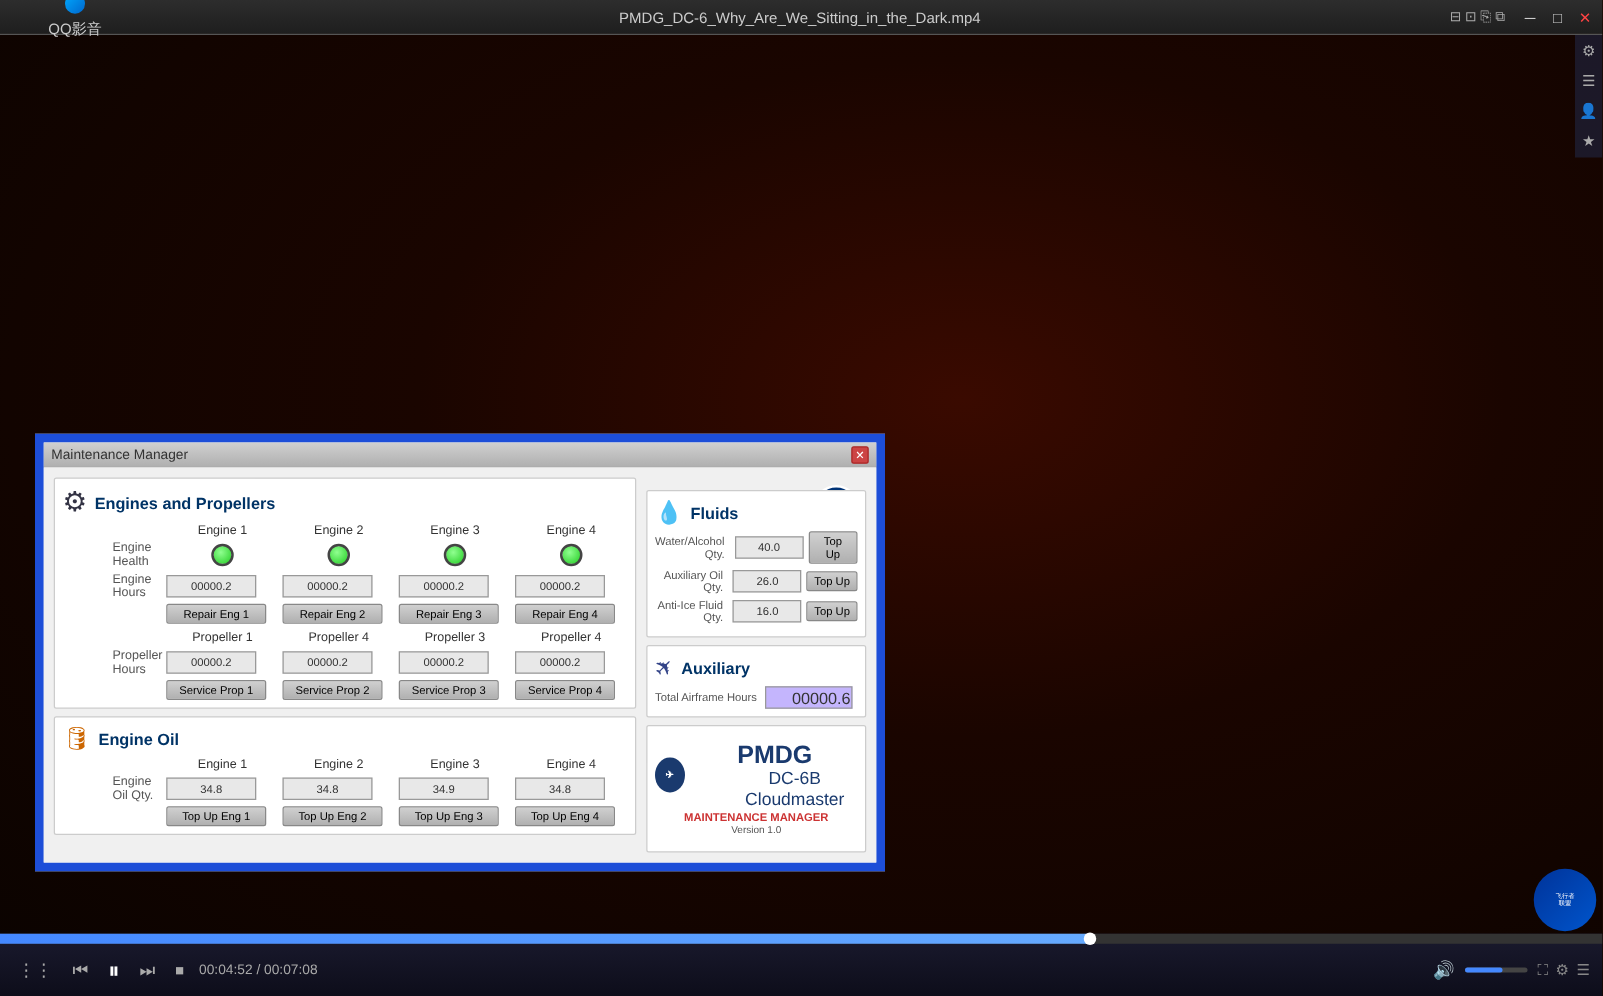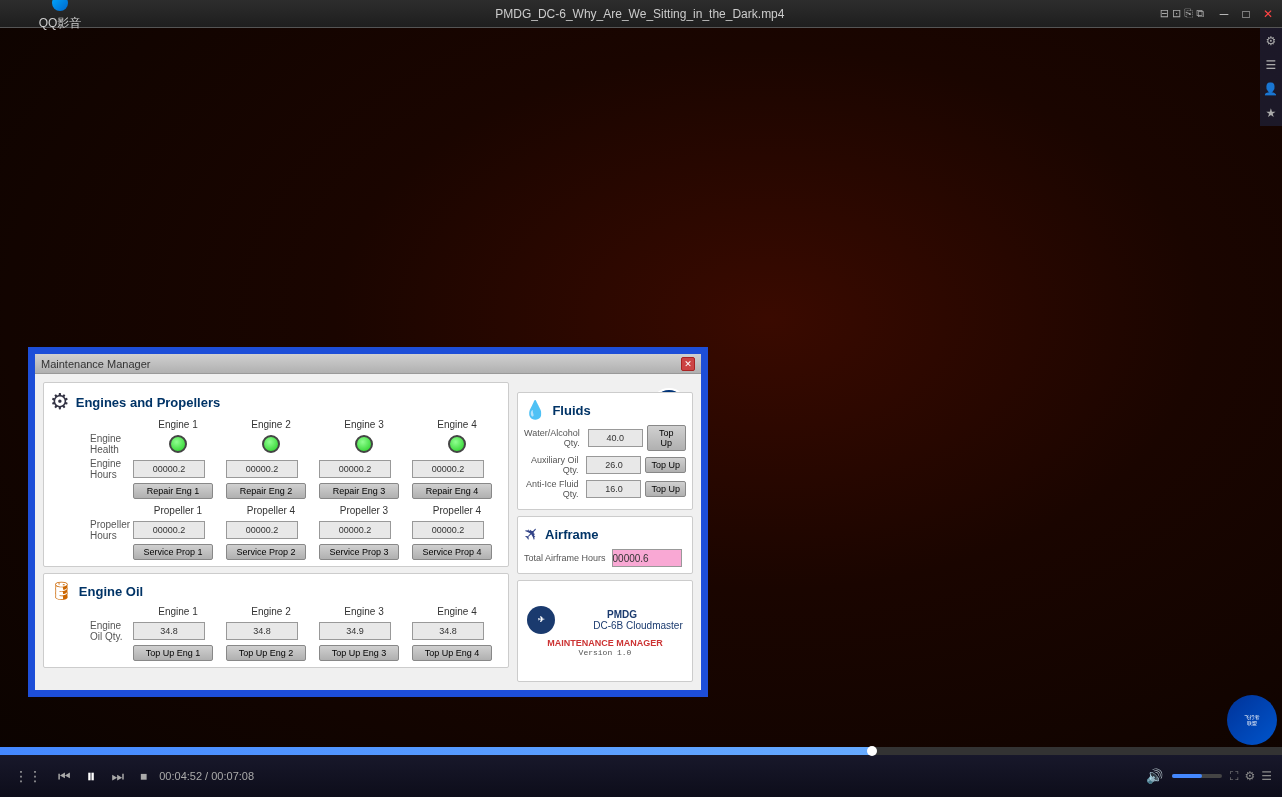--- a/index.html
+++ b/index.html
@@ -361,24 +361,24 @@
       gap: 6px;
       margin-top: 4px;
     }
     .airframe-label {
       font-size: 9px;
       color: #555;
     }
     .airframe-input {
       width: 70px;
       height: 18px;
-      font-size: 10px;
-      text-align: left;
+      font-size: 13px;
+      text-align: right;
       border: 1px solid #999;
-      background: #f9a8d4;
+      background: #c4b5fd;
       color: #333;
     }
 
     
     .pmdg-brand {
       background: white;
       border: 1px solid #ccc;
       padding: 6px;
       border-radius: 2px;
       text-align: center;
@@ -394,42 +394,41 @@
       border-radius: 50%;
       display: flex;
       align-items: center;
       justify-content: center;
       color: white;
       font-size: 9px;
       font-weight: bold;
       margin: 0 auto 2px;
     }
     .pmdg-text {
-      font-size: 10px;
+      font-size: 20px;
       font-weight: bold;
       color: #1a3a6e;
       line-height: 1;
     }
     .pmdg-sub {
-      font-size: 10px;
+      font-size: 14px;
       color: #1a3a6e;
       line-height: 1.2;
       padding-left: 32px;
     }
     .pmdg-product {
       font-size: 9px;
       font-weight: bold;
       color: #cc3333;
       text-transform: uppercase;
       margin-top: 2px;
     }
     .pmdg-version {
       font-size: 8px;
       color: #555;
-      font-family: Liberation Mono, monospace;
     }
 
     
     .side-toolbar {
       position: absolute;
       right: 0;
       top: 28px;
       width: 22px;
       background: rgba(30,30,50,0.8);
       display: flex;
@@ -604,21 +603,21 @@
         <div class="fluid-row">
           <span class="fluid-label">Anti-Ice Fluid Qty.</span>
           <input class="fluid-input" type="text" value="16.0" style="">
           <button class="top-up-btn">Top Up</button>
         </div>
       </div>
 
       <div class="airframe-section">
         <div class="section-header">
           <span style="font-size:18px;color:#334488;transform:rotate(-45deg);display:inline-block;">✈</span>
-          <span class="section-title">Airframe</span>
+          <span class="section-title">Auxiliary</span>
         </div>
         <div class="airframe-row">
           <span class="airframe-label">Total Airframe Hours</span>
           <input class="airframe-input" type="text" value="00000.6" style="">
         </div>
       </div>
 
       <div class="pmdg-brand">
         <div style="display:flex;align-items:center;gap:6px;">
           <div class="pmdg-logo-circle">

